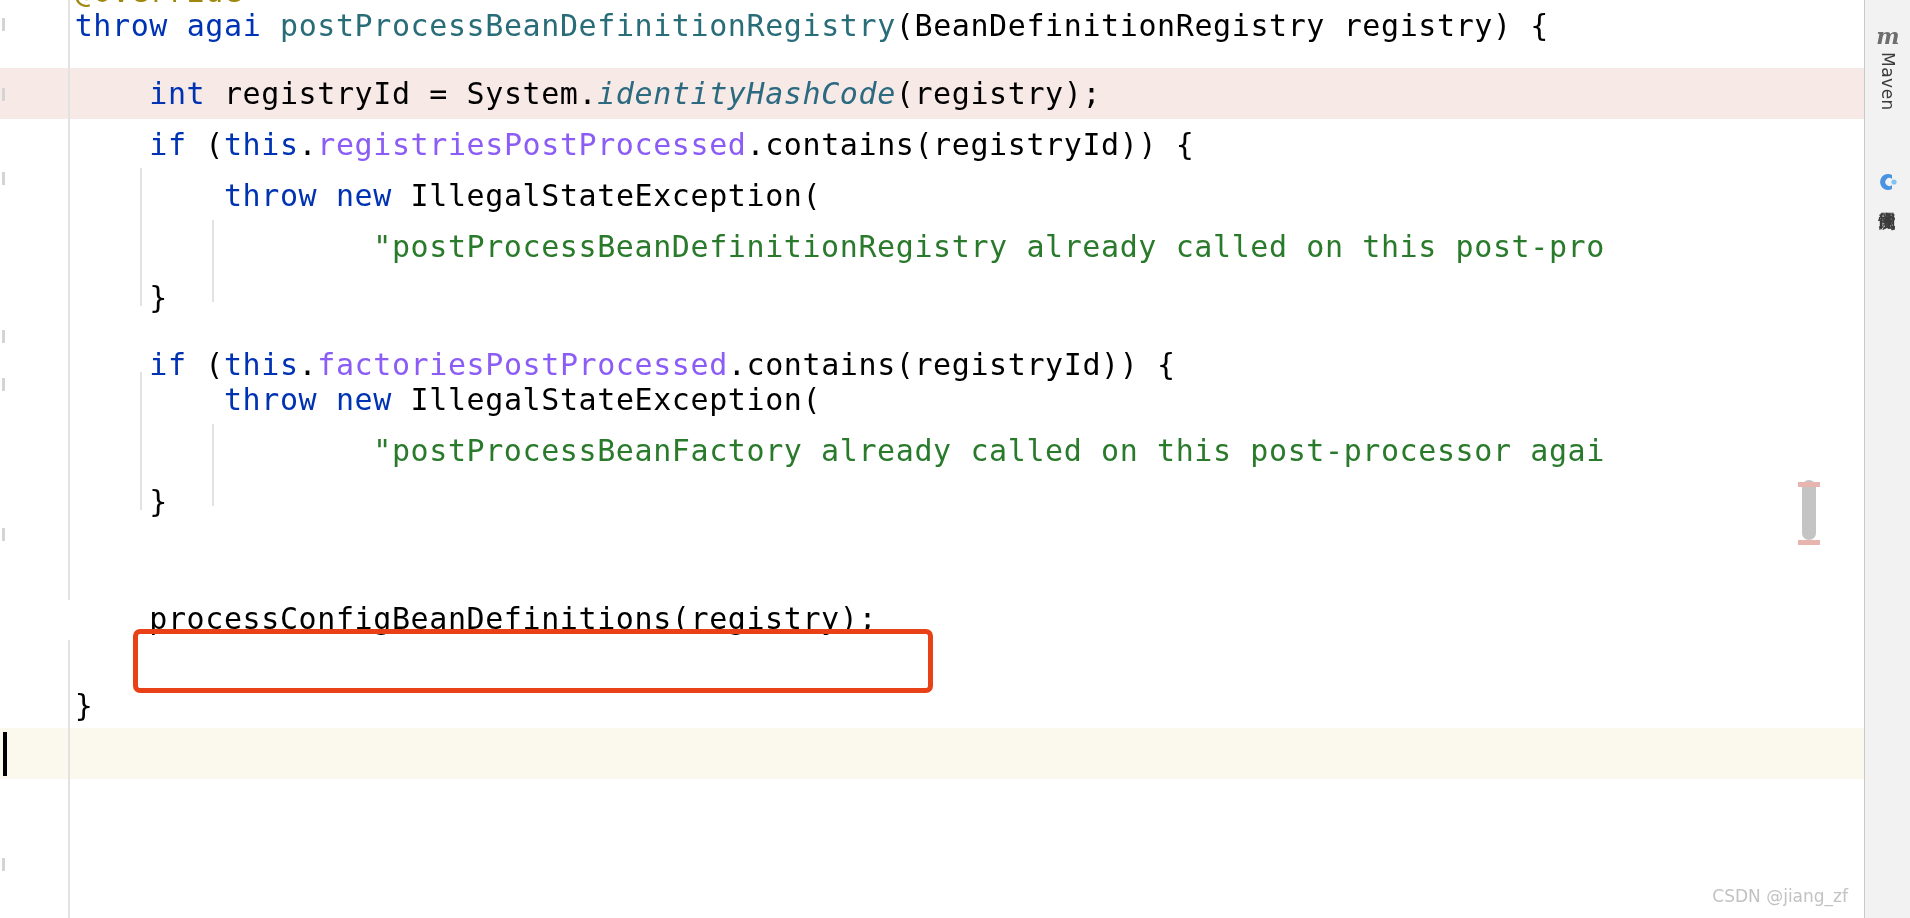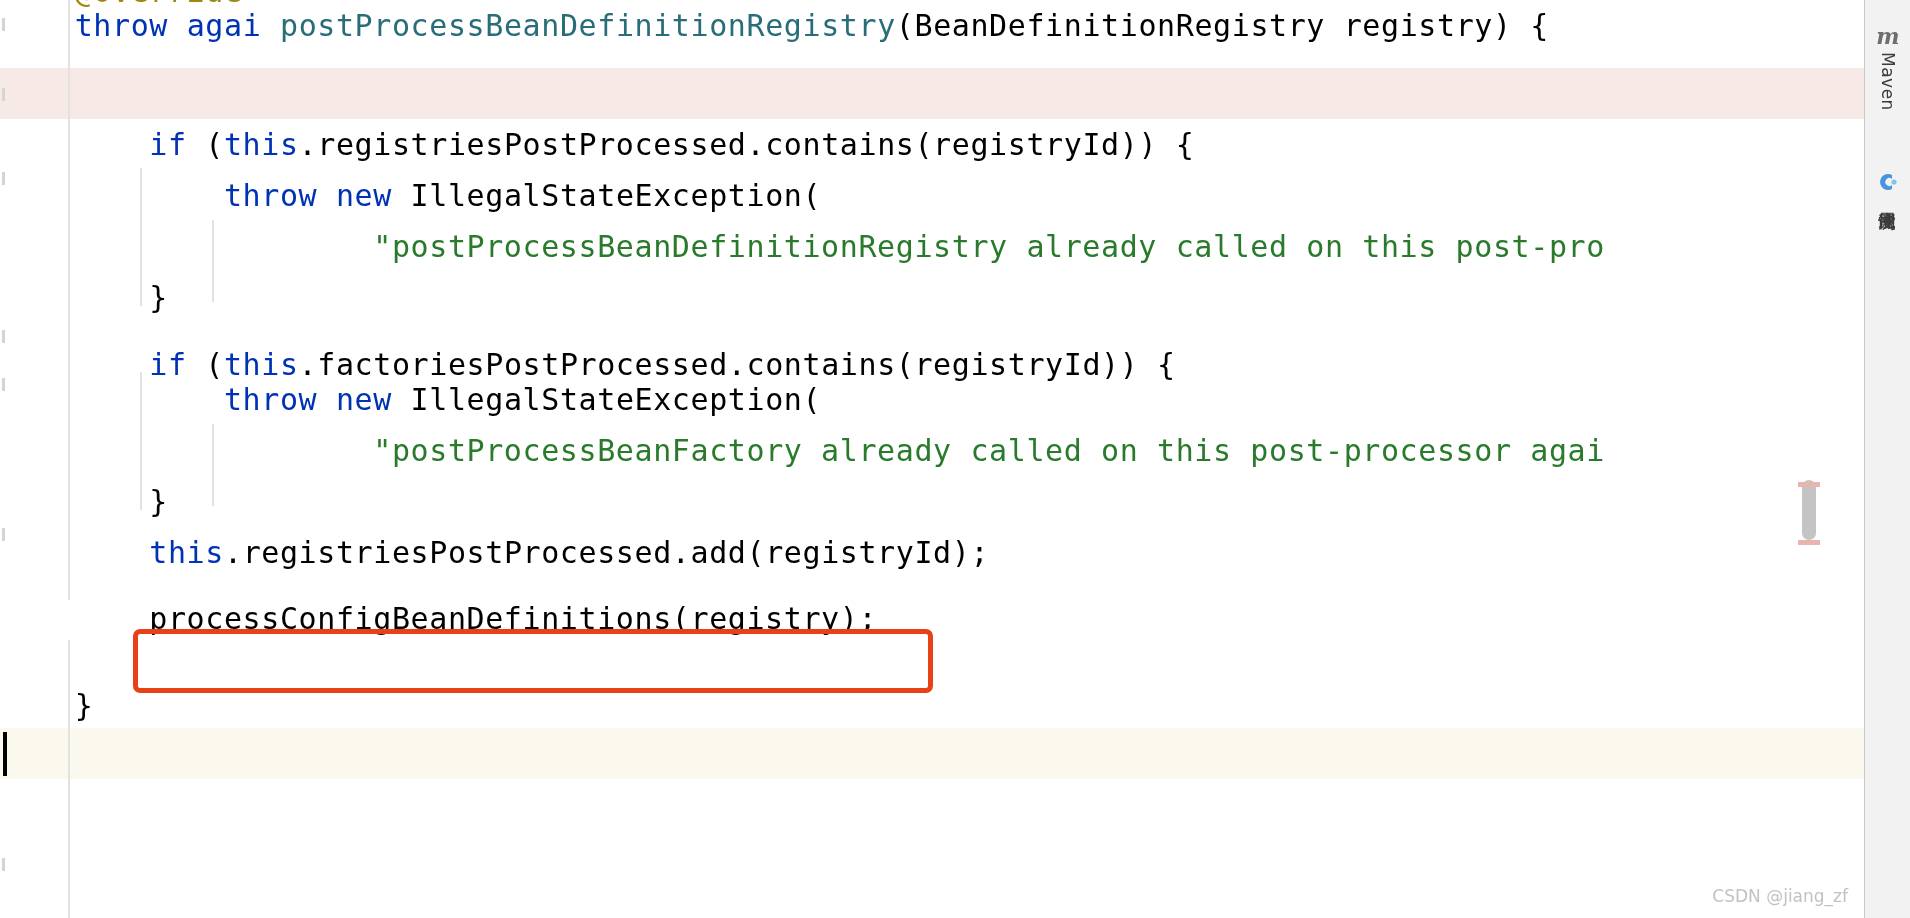--- a/index.html
+++ b/index.html
@@ -62,21 +62,21 @@
   .line-bg {
     position: absolute; left: 0; right: 0;
     height: 51px; z-index: 1;
   }
   .bg-error   { background: #f7e9e6; }
   .bg-current { background: #fbf8ee; }
 
   
   .kw      { color: #0033b3; }
   .mth     { color: #296d79; margin-top: 44px; }
-  .fld     { color: #000000; }
+  .fld     { color: #8b5cf6; }
   .str     { color: #2a7a2c; }
   .stat    { color: #2b6a80; font-style: italic; }
   .anno    { color: #9e880d; }
   .plain   { color: #000000; }
 
   
   .red-box {
     position: absolute;
     border: 5px solid #e84118;
     border-radius: 7px;
@@ -181,38 +181,38 @@
       <div class="fold-mark" style="top:378px;"></div>
       <div class="fold-mark" style="top:528px;"></div>
       <div class="fold-mark" style="top:858px;"></div>
       <div class="caret-mark" style="top:732px;"></div>
     </div>
 
     <div class="code-line" style="top:-34px;"><span class="anno">    @Override</span></div>
 
     <div class="code-line" style="top:0px;"><span class="plain">    </span><span class="kw">throw</span><span class="plain"> </span><span class="kw">agai</span><span class="plain"> </span><span class="mth">postProcessBeanDefinitionRegistry</span><span class="plain">(BeanDefinitionRegistry registry) {</span></div>
 
+    <div class="code-line" style="top:68px;"><span class="plain">        </span><span class="kw">int</span><span class="plain"> registryId = System.</span><span class="stat">identityHashCode</span><span class="plain">(registry);</span></div>
 
     <div class="code-line" style="top:119px;"><span class="plain">        </span><span class="kw">if</span><span class="plain"> (</span><span class="kw">this</span><span class="plain">.</span><span class="fld">registriesPostProcessed</span><span class="plain">.contains(registryId)) {</span></div>
 
     <div class="code-line" style="top:170px;"><span class="plain">            </span><span class="kw">throw</span><span class="plain"> </span><span class="kw">new</span><span class="plain"> IllegalStateException(</span></div>
 
     <div class="code-line" style="top:221px;"><span class="plain">                    </span><span class="str">"postProcessBeanDefinitionRegistry already called on this post-pro</span></div>
 
     <div class="code-line" style="top:272px;"><span class="plain">        }</span></div>
 
     <div class="code-line" style="top:323px;margin-top:16px;"><span class="plain">        </span><span class="kw">if</span><span class="plain"> (</span><span class="kw">this</span><span class="plain">.</span><span class="fld">factoriesPostProcessed</span><span class="plain">.contains(registryId)) {</span></div>
 
     <div class="code-line" style="top:374px;"><span class="plain">            </span><span class="kw">throw</span><span class="plain"> </span><span class="kw">new</span><span class="plain"> IllegalStateException(</span></div>
 
     <div class="code-line" style="top:425px;"><span class="plain">                    </span><span class="str">"postProcessBeanFactory already called on this post-processor agai</span></div>
 
     <div class="code-line" style="top:476px;"><span class="plain">        }</span></div>
 
-    <div class="code-line" style="top:527px;"><span class="plain">        </span><span class="kw">this</span><span class="plain">.</span><span class="fld">registriesPostProcessed</span><span class="plain">.add(registryId);</span></div>
 
     <div class="code-line" style="top:728px;"></div>
 
     <div class="code-line" style="top:593px;"><span class="plain">        processConfigBeanDefinitions(registry);</span></div>
 
     <div class="code-line" style="top:680px;"><span class="plain">    }</span></div>
 
     <div class="red-box" style="left:133px; top:629px; width:800px; height:64px;"></div>
 
     <div class="scroll-track">

